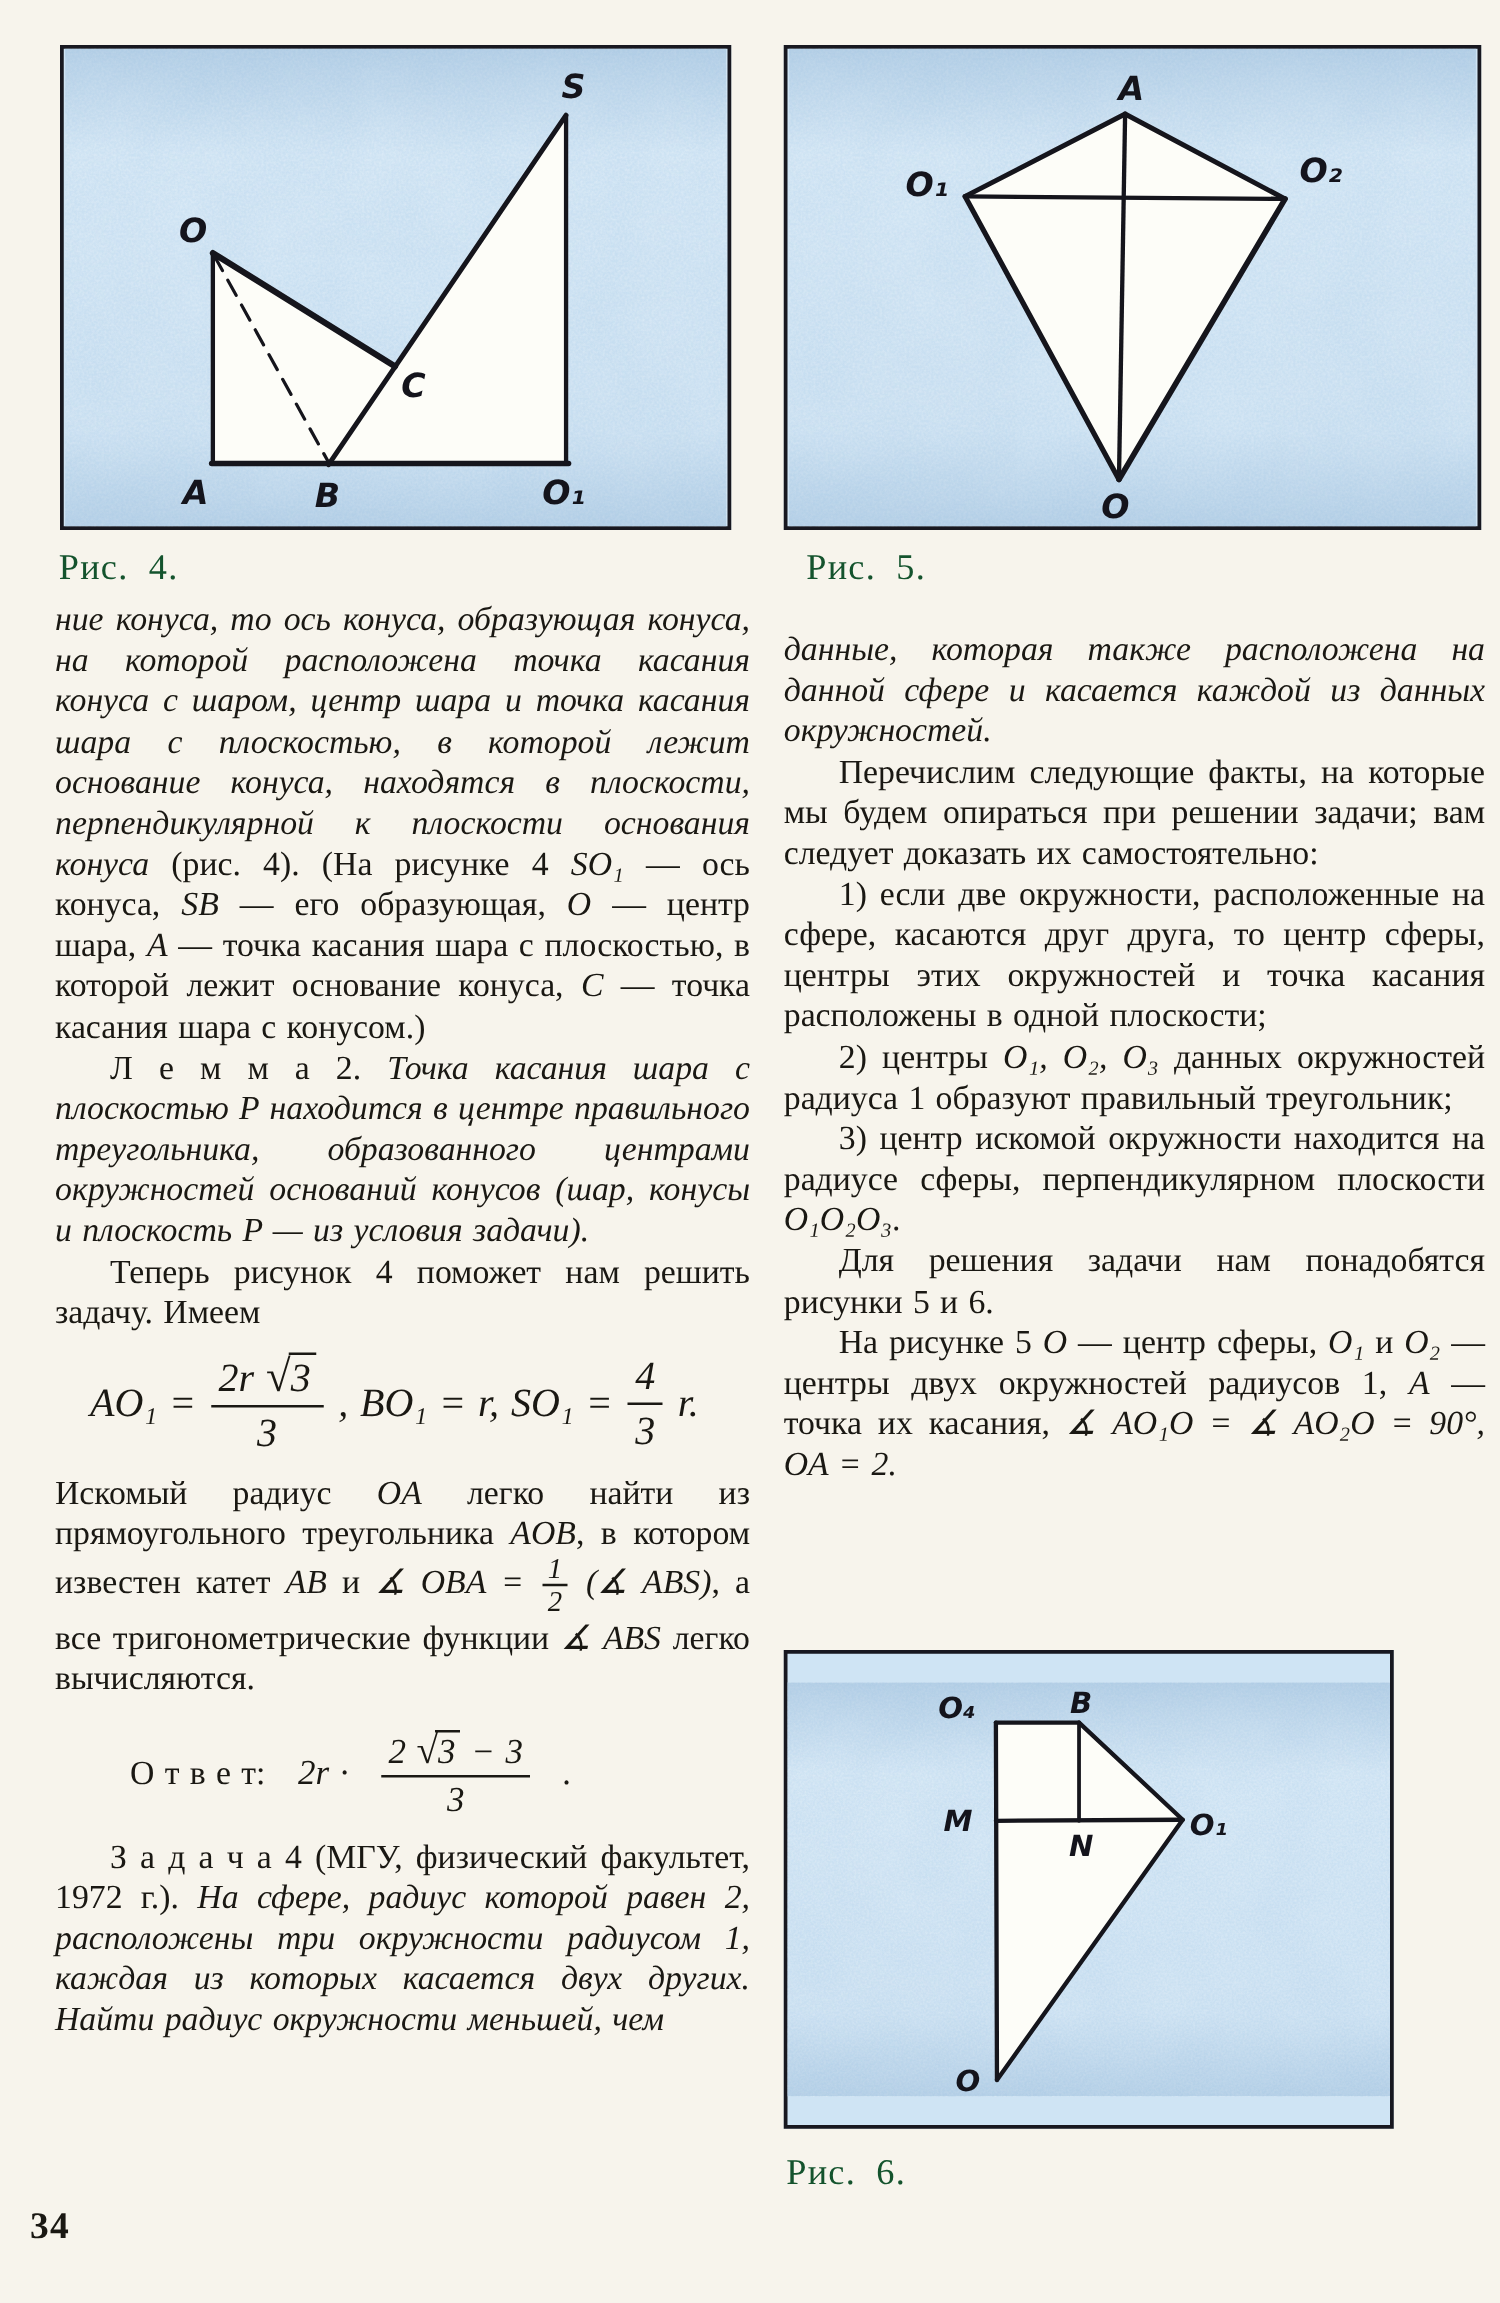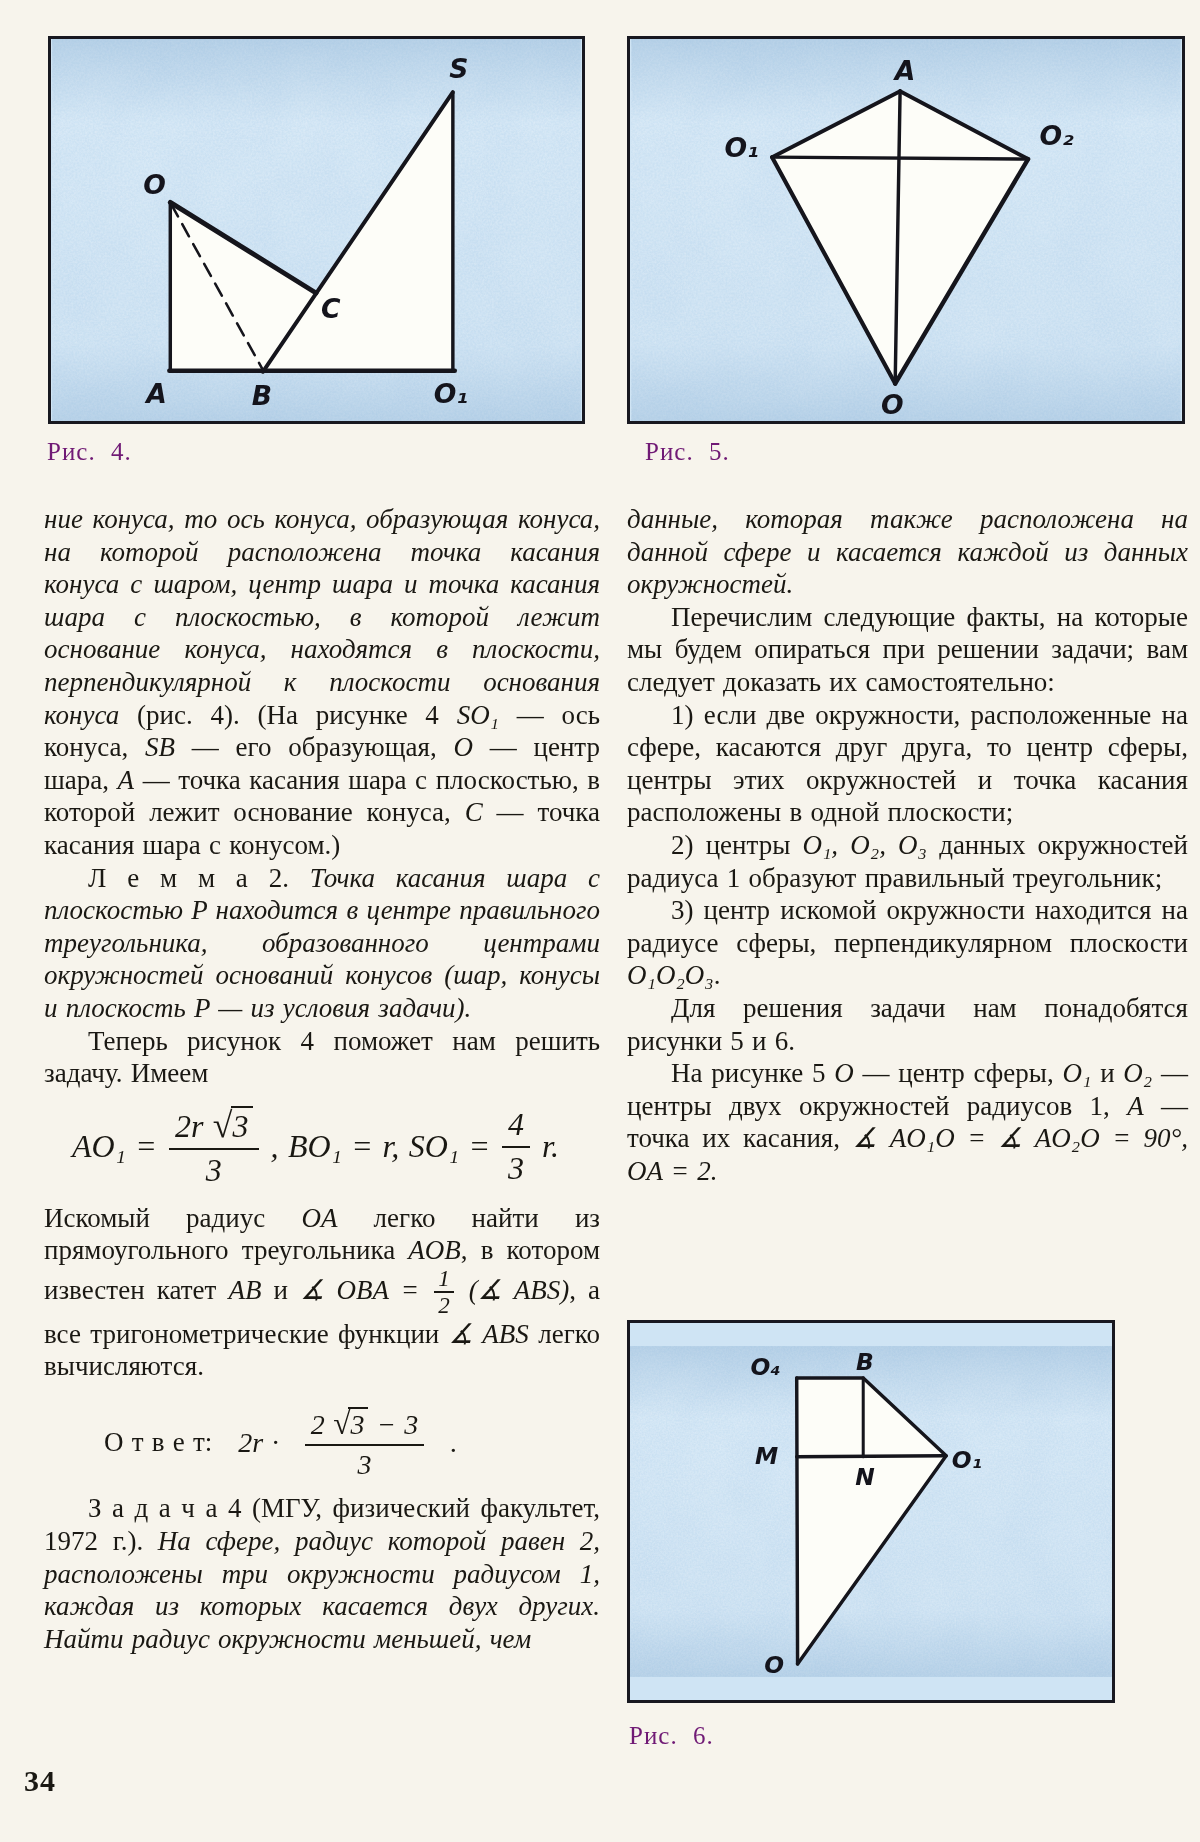--- a/index.html
+++ b/index.html
@@ -9,21 +9,21 @@
     background:#f7f4ec;
     font-family:"Liberation Serif","DejaVu Serif",serif;
     color:#1a1813;overflow:hidden;
   }
   
   .figbox{position:absolute;border:3px solid #181820;box-sizing:border-box;background:#cfe4f4;}
   .figbox svg{display:block;width:100%;height:100%;}
   .fig-line{stroke:#15151c;fill:none;stroke-linecap:round;}
   .fig-white{fill:#fdfdf8;stroke:none;}
   .fig-label{font:italic 700 27px "DejaVu Sans","Liberation Sans",sans-serif;fill:#14141c;text-anchor:middle;}
-  .caption{position:absolute;font-size:25px;letter-spacing:1px;word-spacing:8px;color:#701a75;}
+  .caption{position:absolute;font-size:29px;letter-spacing:1px;word-spacing:8px;color:#14532d;}
   
   .col{position:absolute;font-size:27px;line-height:32.6px;text-align:justify;word-spacing:1.5px;}
   .col p{margin:0;}
   .ind{text-indent:44px;}
   .seg-r{font-style:normal;}
   .seg-i{font-style:italic;}
   .seg-m{font-style:italic;}
   
   .ifrac{display:inline-flex;flex-direction:column;align-items:center;vertical-align:middle;
          line-height:1.02;font-size:23px;font-style:italic;margin:0 3px;}
@@ -104,21 +104,21 @@
       <line class="fig-line" x1="143" y1="120" x2="268" y2="350" stroke-width="4.2"></line>
       <line class="fig-line" x1="403" y1="122" x2="268" y2="350" stroke-width="4.5"></line>
       <text class="fig-label" x="278" y="42">A</text>
       <text class="fig-label" x="112" y="120">O₁</text>
       <text class="fig-label" x="432" y="108">O₂</text>
       <text class="fig-label" x="265" y="381">O</text>
     </svg>
   </div>
   <div class="caption" style="left:629px;top:438px;margin-left:16px;">Рис. 5.</div>
 
-  <div class="col" style="left:44px;top:503px;width:556px;">
+  <div class="col" style="left:44px;top:479px;width:556px;">
     <p><span class="seg-i">ние конуса, то ось конуса, образующая конуса, на которой расположена точка касания конуса с шаром, центр шара и точка касания шара с плоскостью, в которой лежит основание конуса, находятся в плоскости, перпендикулярной к плоскости основания конуса</span><span class="seg-r"> (рис. 4). (На рисунке 4 </span><span class="seg-m">SO₁</span><span class="seg-r"> — ось конуса, </span><span class="seg-m">SB</span><span class="seg-r"> — его образующая, </span><span class="seg-m">O</span><span class="seg-r"> — центр шара, </span><span class="seg-m">A</span><span class="seg-r"> — точка касания шара с плоскостью, в которой лежит основание конуса, </span><span class="seg-m">C</span><span class="seg-r"> — точка касания шара с конусом.)</span></p>
     <p class="ind"><span class="seg-r">Л е м м а  2. </span><span class="seg-i">Точка касания шара с плоскостью </span><span class="seg-m">P</span><span class="seg-i"> находится в центре правильного треугольника, образованного центрами окружностей оснований конусов (шар, конусы и плоскость </span><span class="seg-m">P</span><span class="seg-i"> — из условия задачи).</span></p>
     <p class="ind"><span class="seg-r">Теперь рисунок 4 поможет нам решить задачу. Имеем</span></p>
 
     <div class="display">
       <span class="seg-m">AO₁ =</span>
       <span class="dfrac">
           <span class="fn"><span>2r </span><span class="radsign">√</span><span class="rdc">3</span></span>
           <span class="fd">3</span>
         </span>

